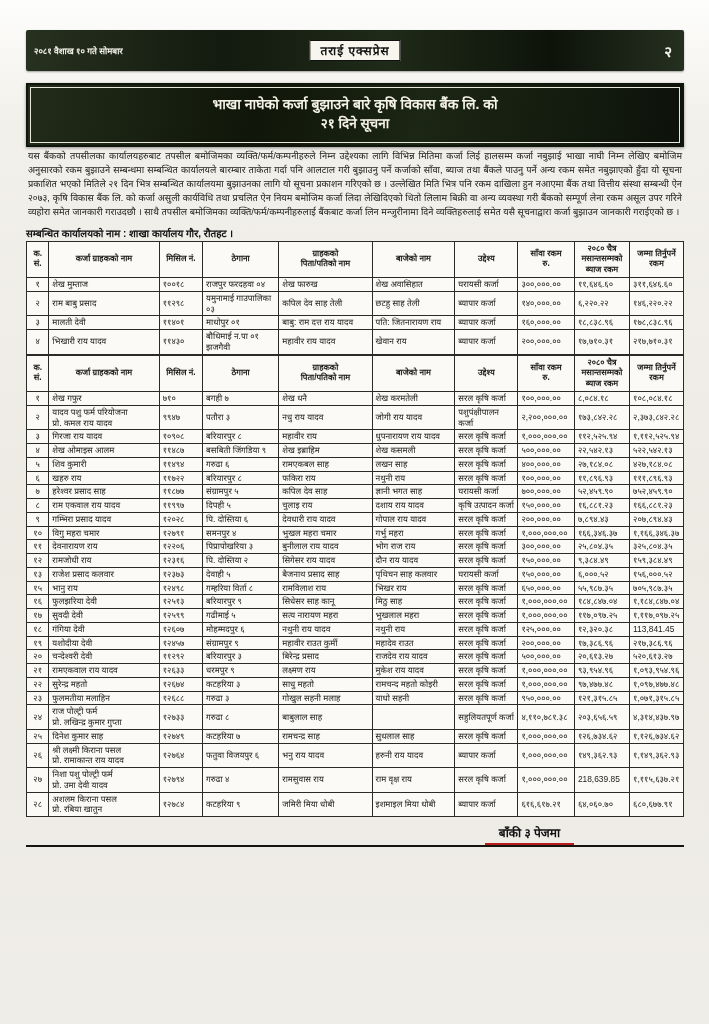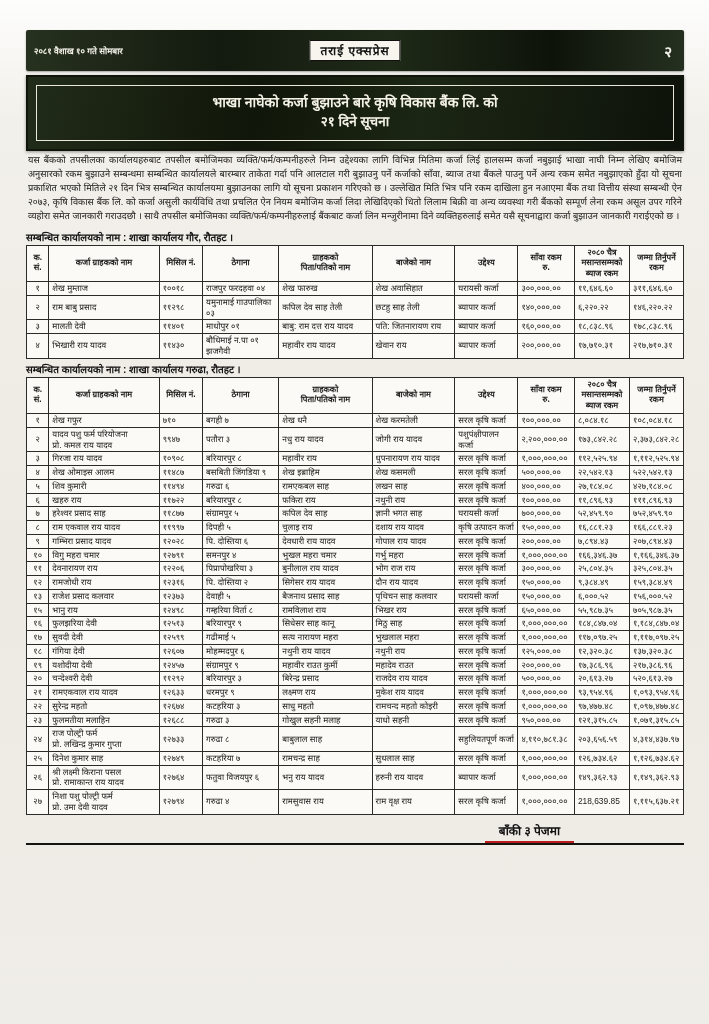--- a/index.html
+++ b/index.html
@@ -6,37 +6,37 @@
   body{
     width:709px;height:1024px;position:relative;overflow:hidden;
     background:linear-gradient(180deg,#fdfdfc 0%,#f2f0ea 12%,#eceae3 55%,#efede7 100%);
     font-family:"Liberation Sans","DejaVu Sans",sans-serif;
     color:#1c1c1c;
   }
   .sheet{position:absolute;left:26px;top:30px;width:658px;}
 
   
   .mast{
-    position:relative;height:41px;margin-bottom:4px;
+    position:relative;height:41px;margin-bottom:12px;
     background:linear-gradient(90deg,#27311f 0%,#131a0f 30%,#1f2a18 55%,#0e130a 80%,#253020 100%);
     border-radius:2px;display:flex;align-items:center;
     box-shadow:0 1px 2px rgba(0,0,0,.35);
   }
   .mast .date{color:#f3f1e8;font-size:8.5px;font-weight:bold;padding-left:8px;white-space:nowrap;}
   .mast .paper-name{
     position:absolute;left:50%;transform:translateX(-50%);
     background:#f7f5ee;color:#111;border:1.5px solid #111;
     font-size:12px;font-weight:bold;padding:1px 10px;letter-spacing:1px;
   }
   .mast .pageno{margin-left:auto;color:#f3f1e8;font-size:15px;font-weight:bold;padding-right:12px;}
 
   
   .title-banner{
     background:linear-gradient(100deg,#222c1a 0%,#101609 35%,#1c2614 60%,#0d120a 100%);
-    border:2px solid #10150c;padding:8px;
+    border:2px solid #10150c;padding:2px;
     box-shadow:0 1px 3px rgba(0,0,0,.4);
   }
   .title-inner{
     border:1.5px solid #e9e7dc;padding:6px 10px 8px;
     text-align:center;color:#f4f2e7;
   }
   .title-inner .l1{font-size:14px;font-weight:bold;line-height:1.5;}
   .title-inner .l2{font-size:13.5px;font-weight:bold;line-height:1.4;}
 
   
@@ -171,21 +171,20 @@
           <td class="c4">महावीर राय यादव</td>
           <td class="c5">खेवान राय</td>
           <td class="c6">ब्यापार कर्जा</td>
           <td class="c7">२००,०००.००</td>
           <td class="c8">१७,७१०.३१</td>
           <td class="c9">२१७,७१०.३१</td>
         </tr>
       </tbody>
     </table>
 
-  <div class="tbl-caption">सम्बन्धित कार्यालयको नाम : शाखा कार्यालय गरुढा, रौतहट ।</div>
   <table>
     <colgroup>
       <col class="w0">
         <col class="w1">
         <col class="w2">
         <col class="w3">
         <col class="w4">
       <col class="w5">
         <col class="w6">
         <col class="w7">
@@ -406,21 +405,21 @@
         <tr>
           <td class="c0">१८</td>
           <td class="c1">गंगिया देवी</td>
           <td class="c2">१२६०७</td>
           <td class="c3">मोहम्मदपुर ६</td>
           <td class="c4">नथुनी राय यादव</td>
           <td class="c5">नथुनी राय</td>
           <td class="c6">सरल कृषि कर्जा</td>
           <td class="c7">१२५,०००.००</td>
           <td class="c8">१२,३२०.३८</td>
-          <td class="c9">१३७,३२०.३८</td>
+          <td class="c9">113,841.45</td>
         </tr>
         <tr>
           <td class="c0">१९</td>
           <td class="c1">यशोदीया देवी</td>
           <td class="c2">१२४५७</td>
           <td class="c3">संग्रामपुर ९</td>
           <td class="c4">महावीर राउत कुर्मी</td>
           <td class="c5">महादेव राउत</td>
           <td class="c6">सरल कृषि कर्जा</td>
           <td class="c7">२००,०००.००</td>
@@ -519,20 +518,33 @@
 प्रो. उमा देवी यादव</td>
           <td class="c2">१२७९४</td>
           <td class="c3">गरुढा ४</td>
           <td class="c4">रामसुवास राय</td>
           <td class="c5">राम वृक्ष राय</td>
           <td class="c6">सरल कृषि कर्जा</td>
           <td class="c7">१,०००,०००.००</td>
           <td class="c8">218,639.85</td>
           <td class="c9">१,११५,६३७.२१</td>
         </tr>
+        <tr>
+          <td class="c0">२८</td>
+          <td class="c1">अशलम किराना पसल
+प्रो. रबिया खातुन</td>
+          <td class="c2">१२७८४</td>
+          <td class="c3">कटहरिया ९</td>
+          <td class="c4">जमिरी मिया धोबी</td>
+          <td class="c5">इशमाइल मिया धोबी</td>
+          <td class="c6">ब्यापार कर्जा</td>
+          <td class="c7">६१६,६१७.२१</td>
+          <td class="c8">६४,०६०.७०</td>
+          <td class="c9">६८०,६७७.९१</td>
+        </tr>
       </tbody>
     </table>
 
   <div class="footer">
     <span class="cont">बाँकी ३ पेजमा</span>
   </div>
 
 </div>
 
 </body></html>

